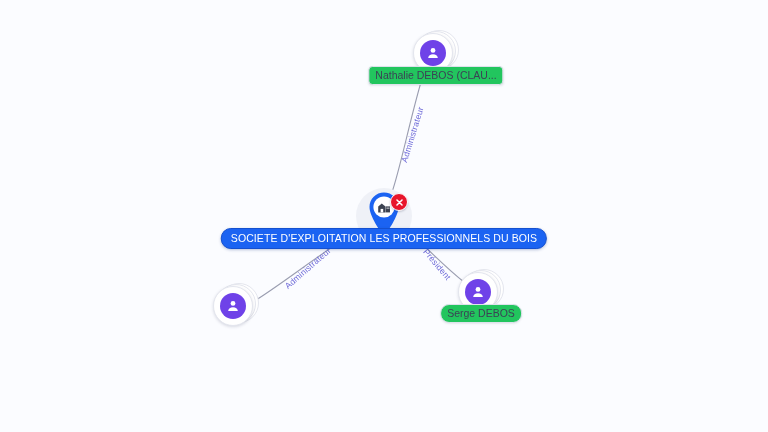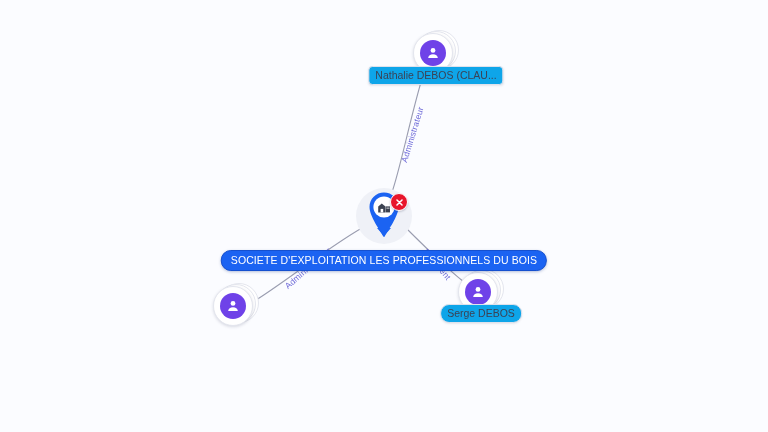--- a/index.html
+++ b/index.html
@@ -73,21 +73,21 @@
     background: #6f42e8;
     display: flex;
     align-items: center;
     justify-content: center;
   }
   .avatar-circle svg { display: block; }
 
   .node-label {
     position: absolute;
     transform: translateX(-50%);
-    background: #0ea5e9;
+    background: #22c55e;
     border: 1px solid #dfe2ec;
     border-radius: 4px;
     padding: 2px 6px 3px 6px;
     font-size: 10.5px;
     line-height: 12px;
     color: #3b4255;
     white-space: nowrap;
     box-shadow: 0 1px 2px rgba(40,45,80,.10);
   }
 
@@ -243,15 +243,15 @@
       </svg>
     </div>
     <div class="company-badge">
       <svg width="9" height="9" viewBox="0 0 10 10">
         <path d="M2.2 2.2 L7.8 7.8 M7.8 2.2 L2.2 7.8" stroke="#ffffff" stroke-width="1.7" stroke-linecap="round"></path>
       </svg>
     </div>
   </div>
 
   <div class="company-label-caret" style="left:384px; top:228px;"></div>
-  <div class="company-label" style="left:384px; top:250px;">SOCIETE D'EXPLOITATION LES PROFESSIONNELS DU BOIS</div>
+  <div class="company-label" style="left:384px; top:228px;">SOCIETE D'EXPLOITATION LES PROFESSIONNELS DU BOIS</div>
 
 </div>
 
 </body></html>

